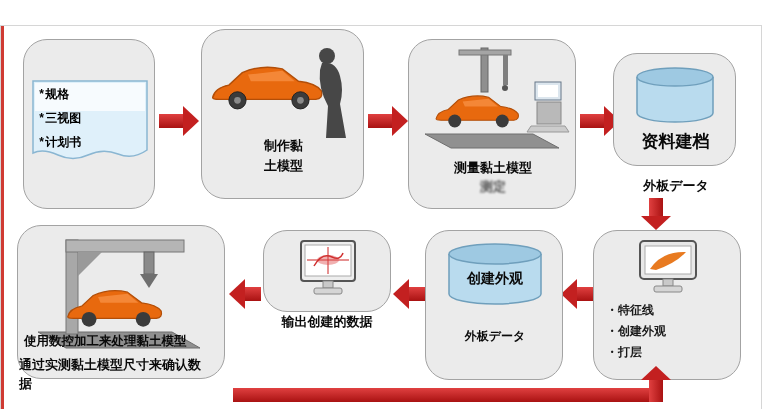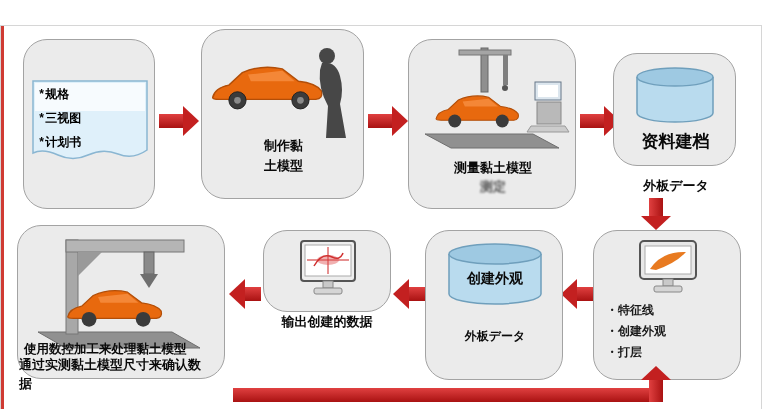--- a/index.html
+++ b/index.html
@@ -174,21 +174,21 @@
       <polygon points="46,22 70,22 46,46" fill="#9a9a9a"></polygon>
       <rect x="112" y="22" width="10" height="22" fill="#8a8a8a" stroke="#666"></rect>
       <polygon points="108,44 126,44 117,58" fill="#6f6f6f"></polygon>
       <g transform="translate(30,54) scale(0.82)">
         <path d="M7 40 Q9 30 24 27 L38 14 Q58 5 80 10 L97 23 Q115 25 121 33 Q123 41 115 42 L14 42 Q7 42 7 40 Z" fill="#e8690e" stroke="#b24e08" stroke-width="1.5"></path>
         <path d="M44 16 L80 12 L93 23 L47 23 Z" fill="#f58b3c" opacity="0.9"></path>
         <circle cx="33" cy="43" r="9" fill="#3b3b3b"></circle>
           <circle cx="99" cy="43" r="9" fill="#3b3b3b"></circle>
       </g>
     </svg>
-    <div class="lbl" style="left:6px;top:116px;width:200px;font-size:12.5px;">使用数控加工来处理黏土模型</div>
+    <div class="lbl" style="left:6px;top:108px;width:200px;font-size:12.5px;">使用数控加工来处理黏土模型</div>
   </div>
 
   <div class="lbl" style="left:18px;top:330px;width:194px;line-height:19px;">通过实测黏土模型尺寸来确认数据</div>
 
   <div>
     <div class="ar-body" style="left:232px;top:362px;width:430px;height:14px;"></div>
     <div class="ar-body-v" style="left:648px;top:354px;width:14px;height:22px;"></div>
     <div class="head-up" style="left:640px;top:340px;"></div>
   </div>
 

